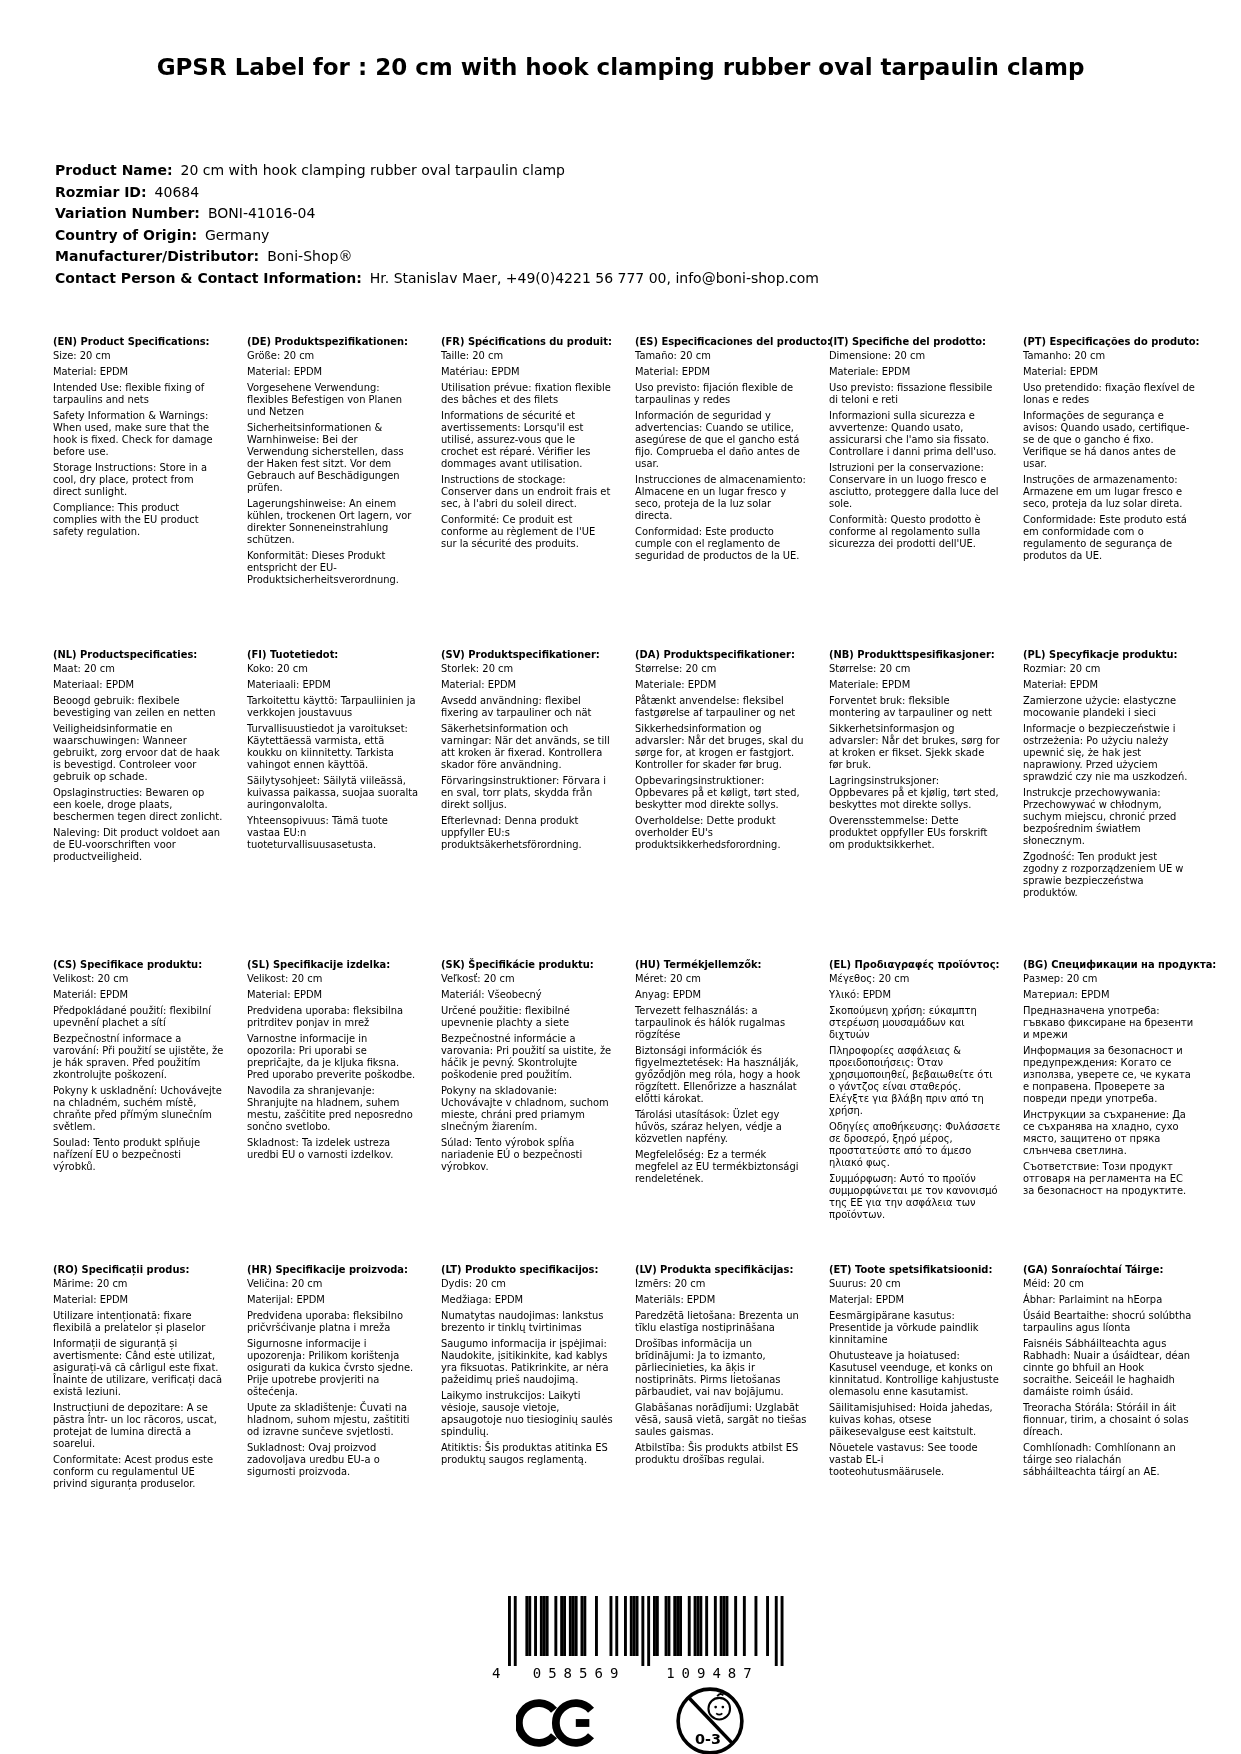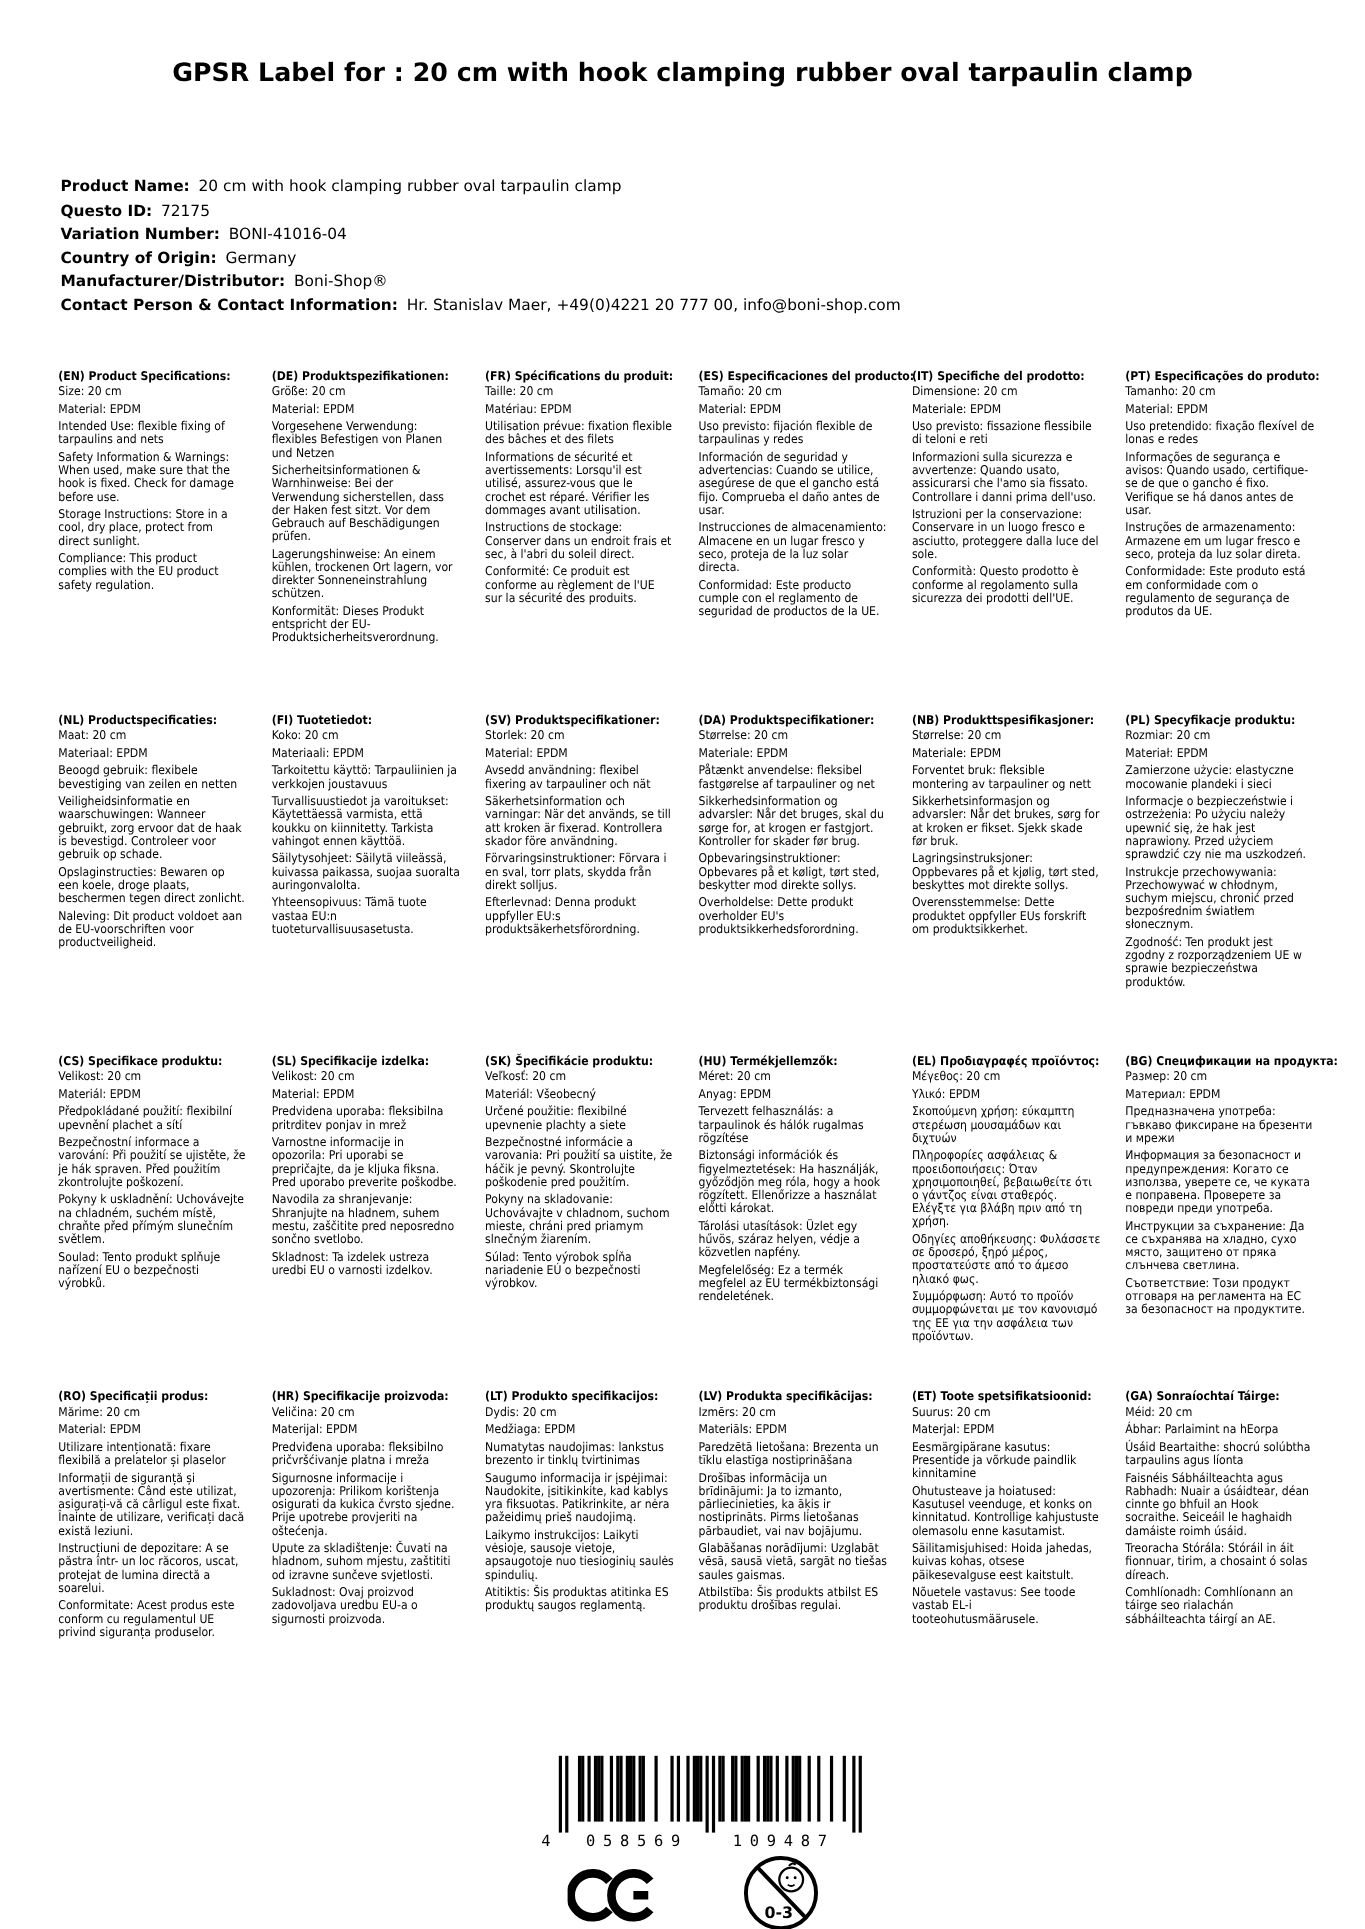--- a/index.html
+++ b/index.html
@@ -68,25 +68,25 @@
 </style>
 </head>
 <body>
 
 <div class="page">
 
   <h1 class="title">GPSR Label for : 20 cm with hook clamping rubber oval tarpaulin clamp</h1>
 
   <section class="pinfo" id="product-info">
       <div class="pi-row"><b>Product Name:</b><span>20 cm with hook clamping rubber oval tarpaulin clamp</span></div>
-      <div class="pi-row"><b>Questo ID:</b><span>72175</span></div>
+      <div class="pi-row"><b>Rozmiar ID:</b><span>40684</span></div>
       <div class="pi-row"><b>Variation Number:</b><span>BONI-41016-04</span></div>
       <div class="pi-row"><b>Country of Origin:</b><span>Germany</span></div>
       <div class="pi-row"><b>Manufacturer/Distributor:</b><span>Boni-Shop®</span></div>
-      <div class="pi-row"><b>Contact Person &amp; Contact Information:</b><span>Hr. Stanislav Maer, +49(0)4221 20 777 00, info@boni-shop.com</span></div>
+      <div class="pi-row"><b>Contact Person &amp; Contact Information:</b><span>Hr. Stanislav Maer, +49(0)4221 56 777 00, info@boni-shop.com</span></div>
     </section>
 
   <section class="grid" id="language-grid">
       <div class="block">
         <h3>(EN) Product Specifications:</h3>
         <p>Size: 20 cm</p>
         <p>Material: EPDM</p>
         <p>Intended Use: flexible fixing of tarpaulins and nets</p>
         <p>Safety Information &amp; Warnings: When used, make sure that the hook is fixed. Check for damage before use.</p>
         <p>Storage Instructions: Store in a cool, dry place, protect from direct sunlight.</p>

